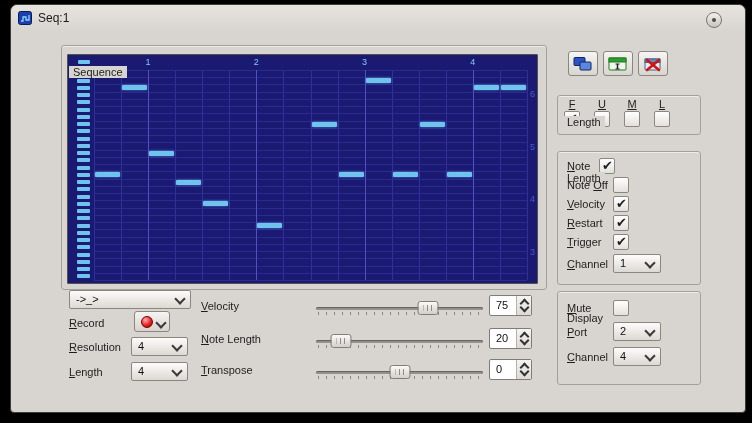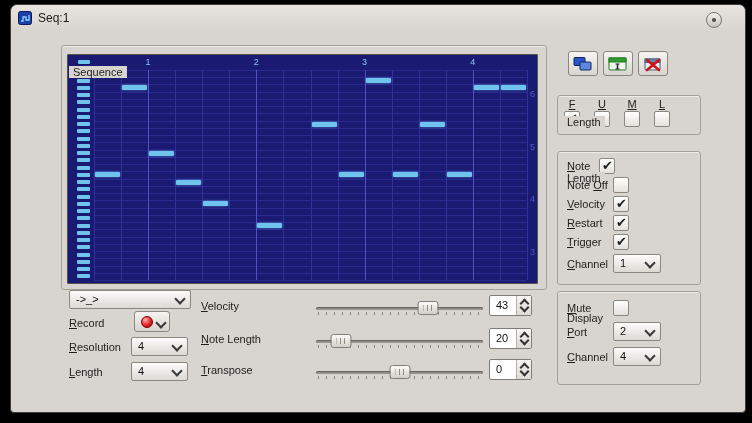--- a/index.html
+++ b/index.html
@@ -234,21 +234,21 @@
       <div class="ticks"></div>
       <div class="handle" style="left: 15%;"></div>
     </div>
     <div class="slider" style="left:305px;top:358px;width:167px;">
       <div class="groove"></div>
       <div class="ticks"></div>
       <div class="handle" style="left: 50%;"></div>
     </div>
 
     <div class="spin" style="left:478px;top:290px;">
-      <span class="spin-val">43</span>
+      <span class="spin-val">75</span>
       <span class="spin-btns">
           <span class="up"></span>
           <span class="down"></span>
         </span>
     </div>
     <div class="spin" style="left:478px;top:323px;">
       <span class="spin-val">20</span>
       <span class="spin-btns">
           <span class="up"></span>
           <span class="down"></span>

